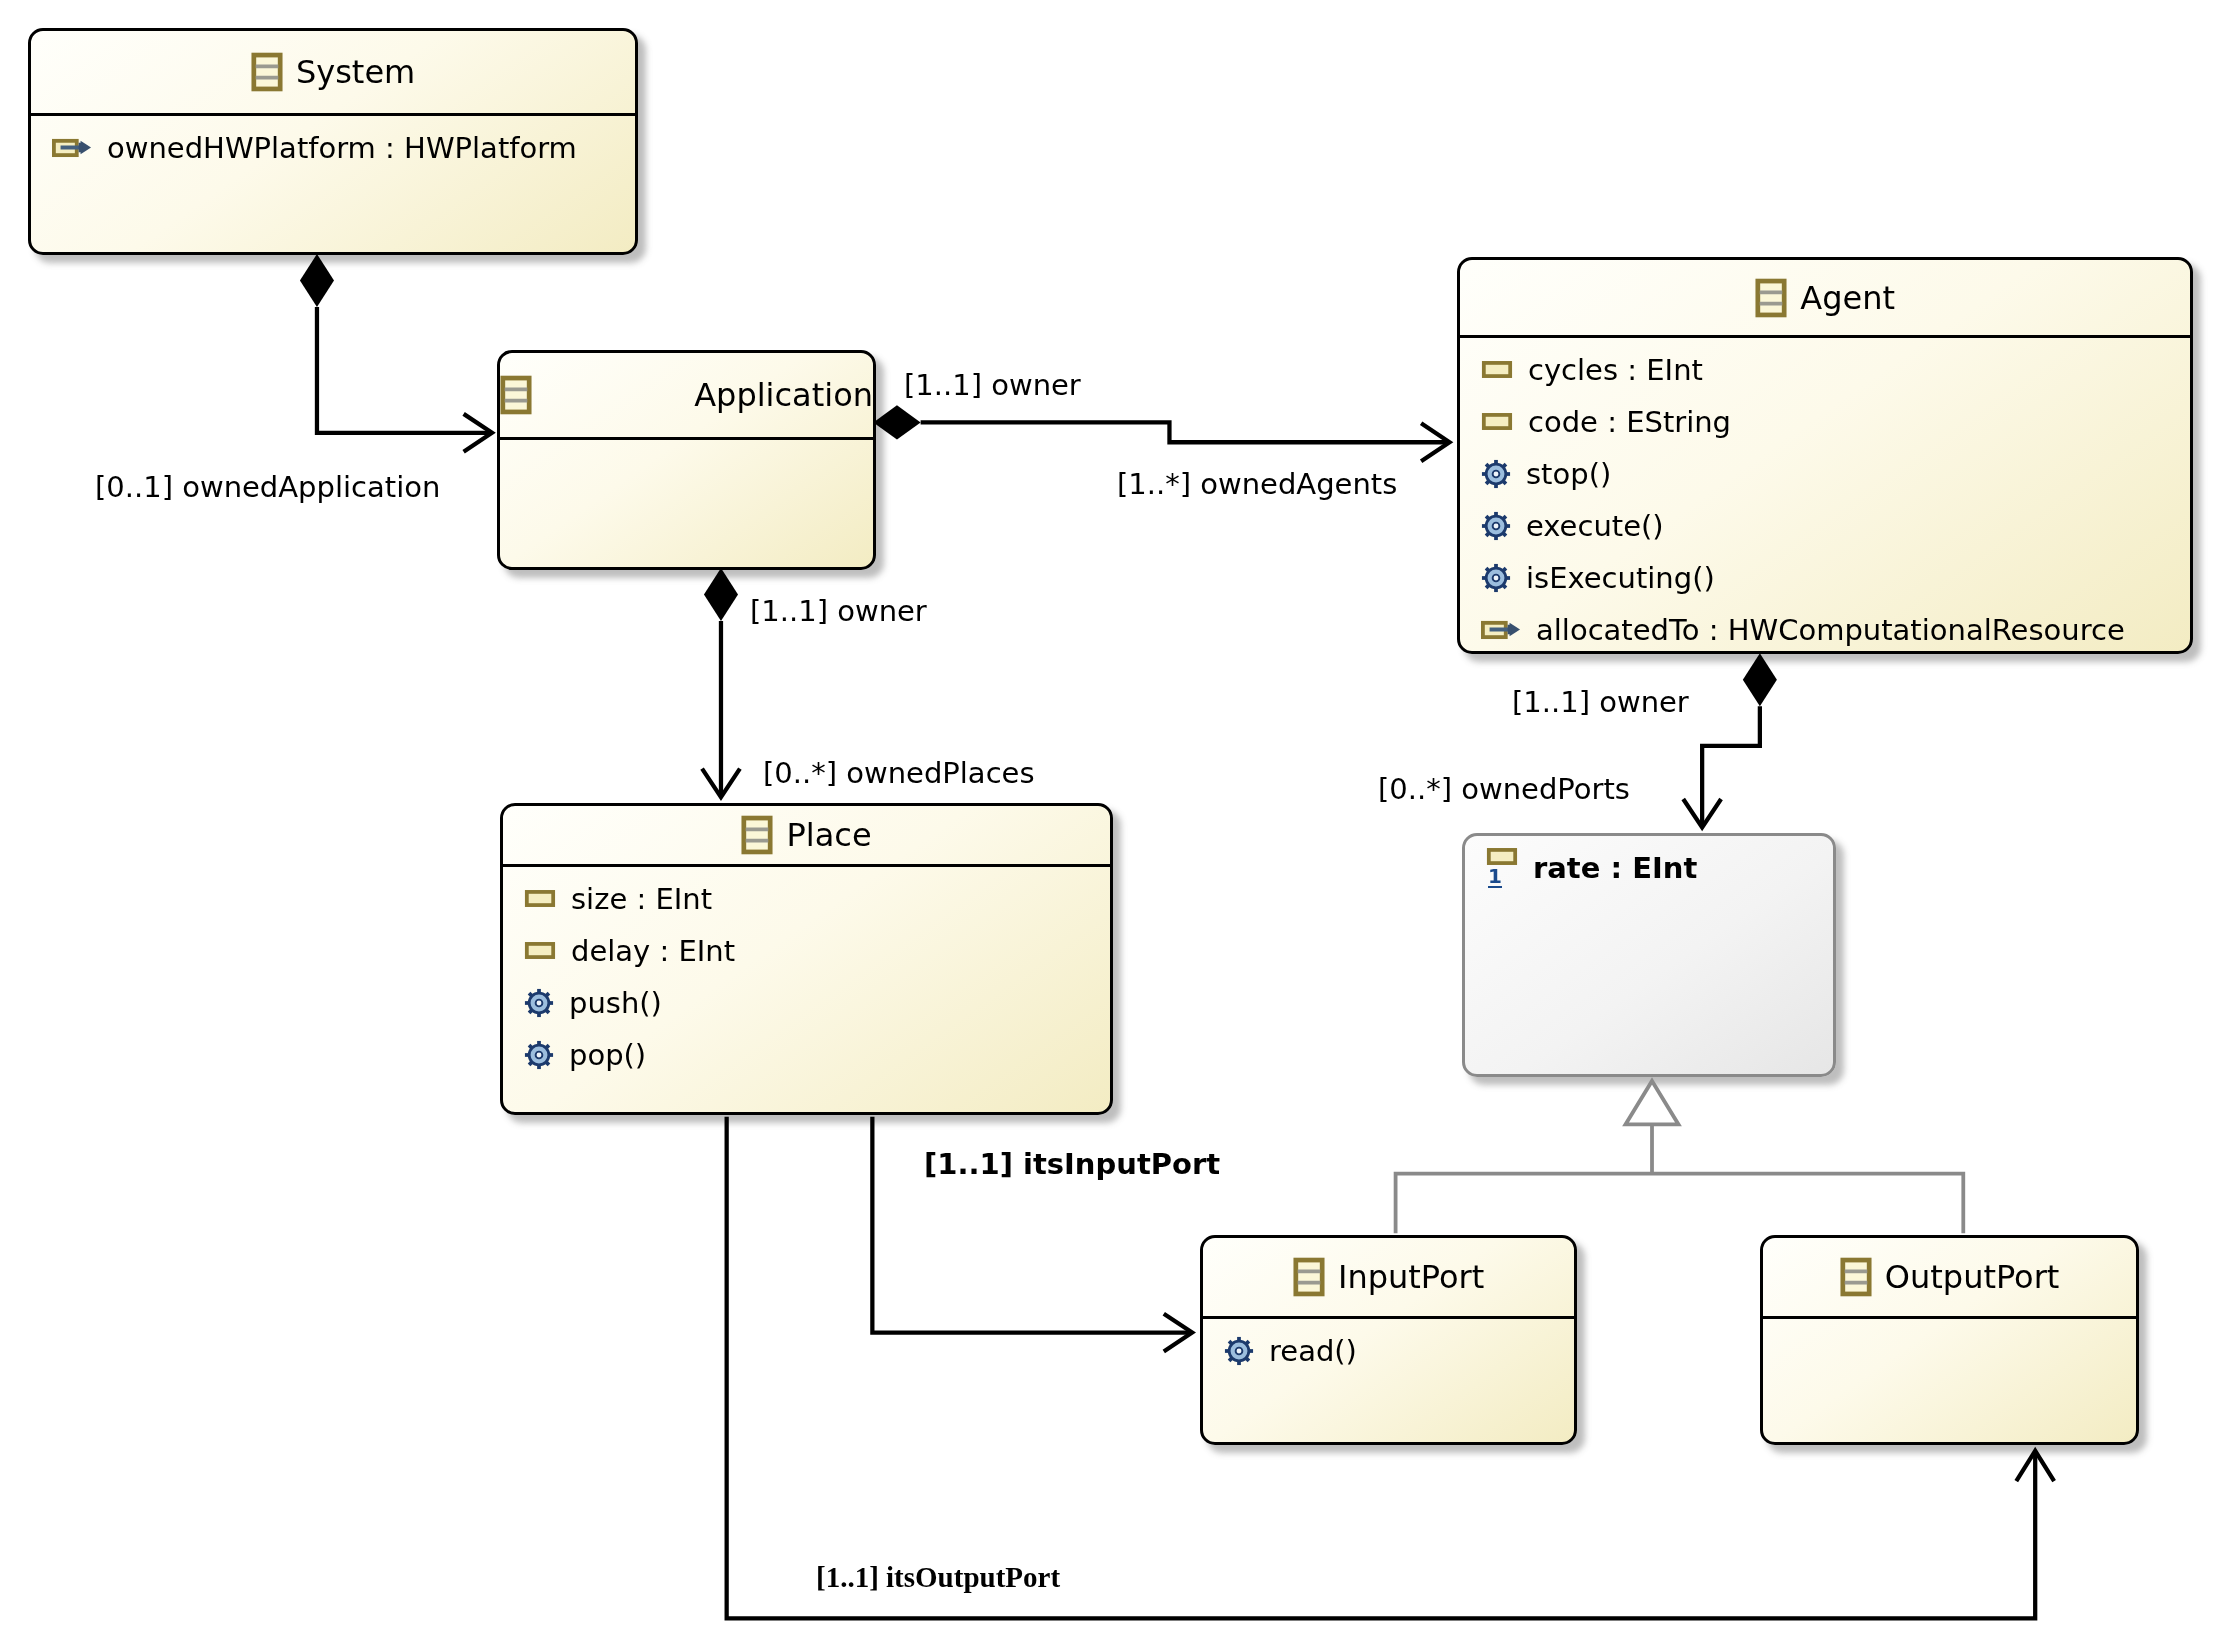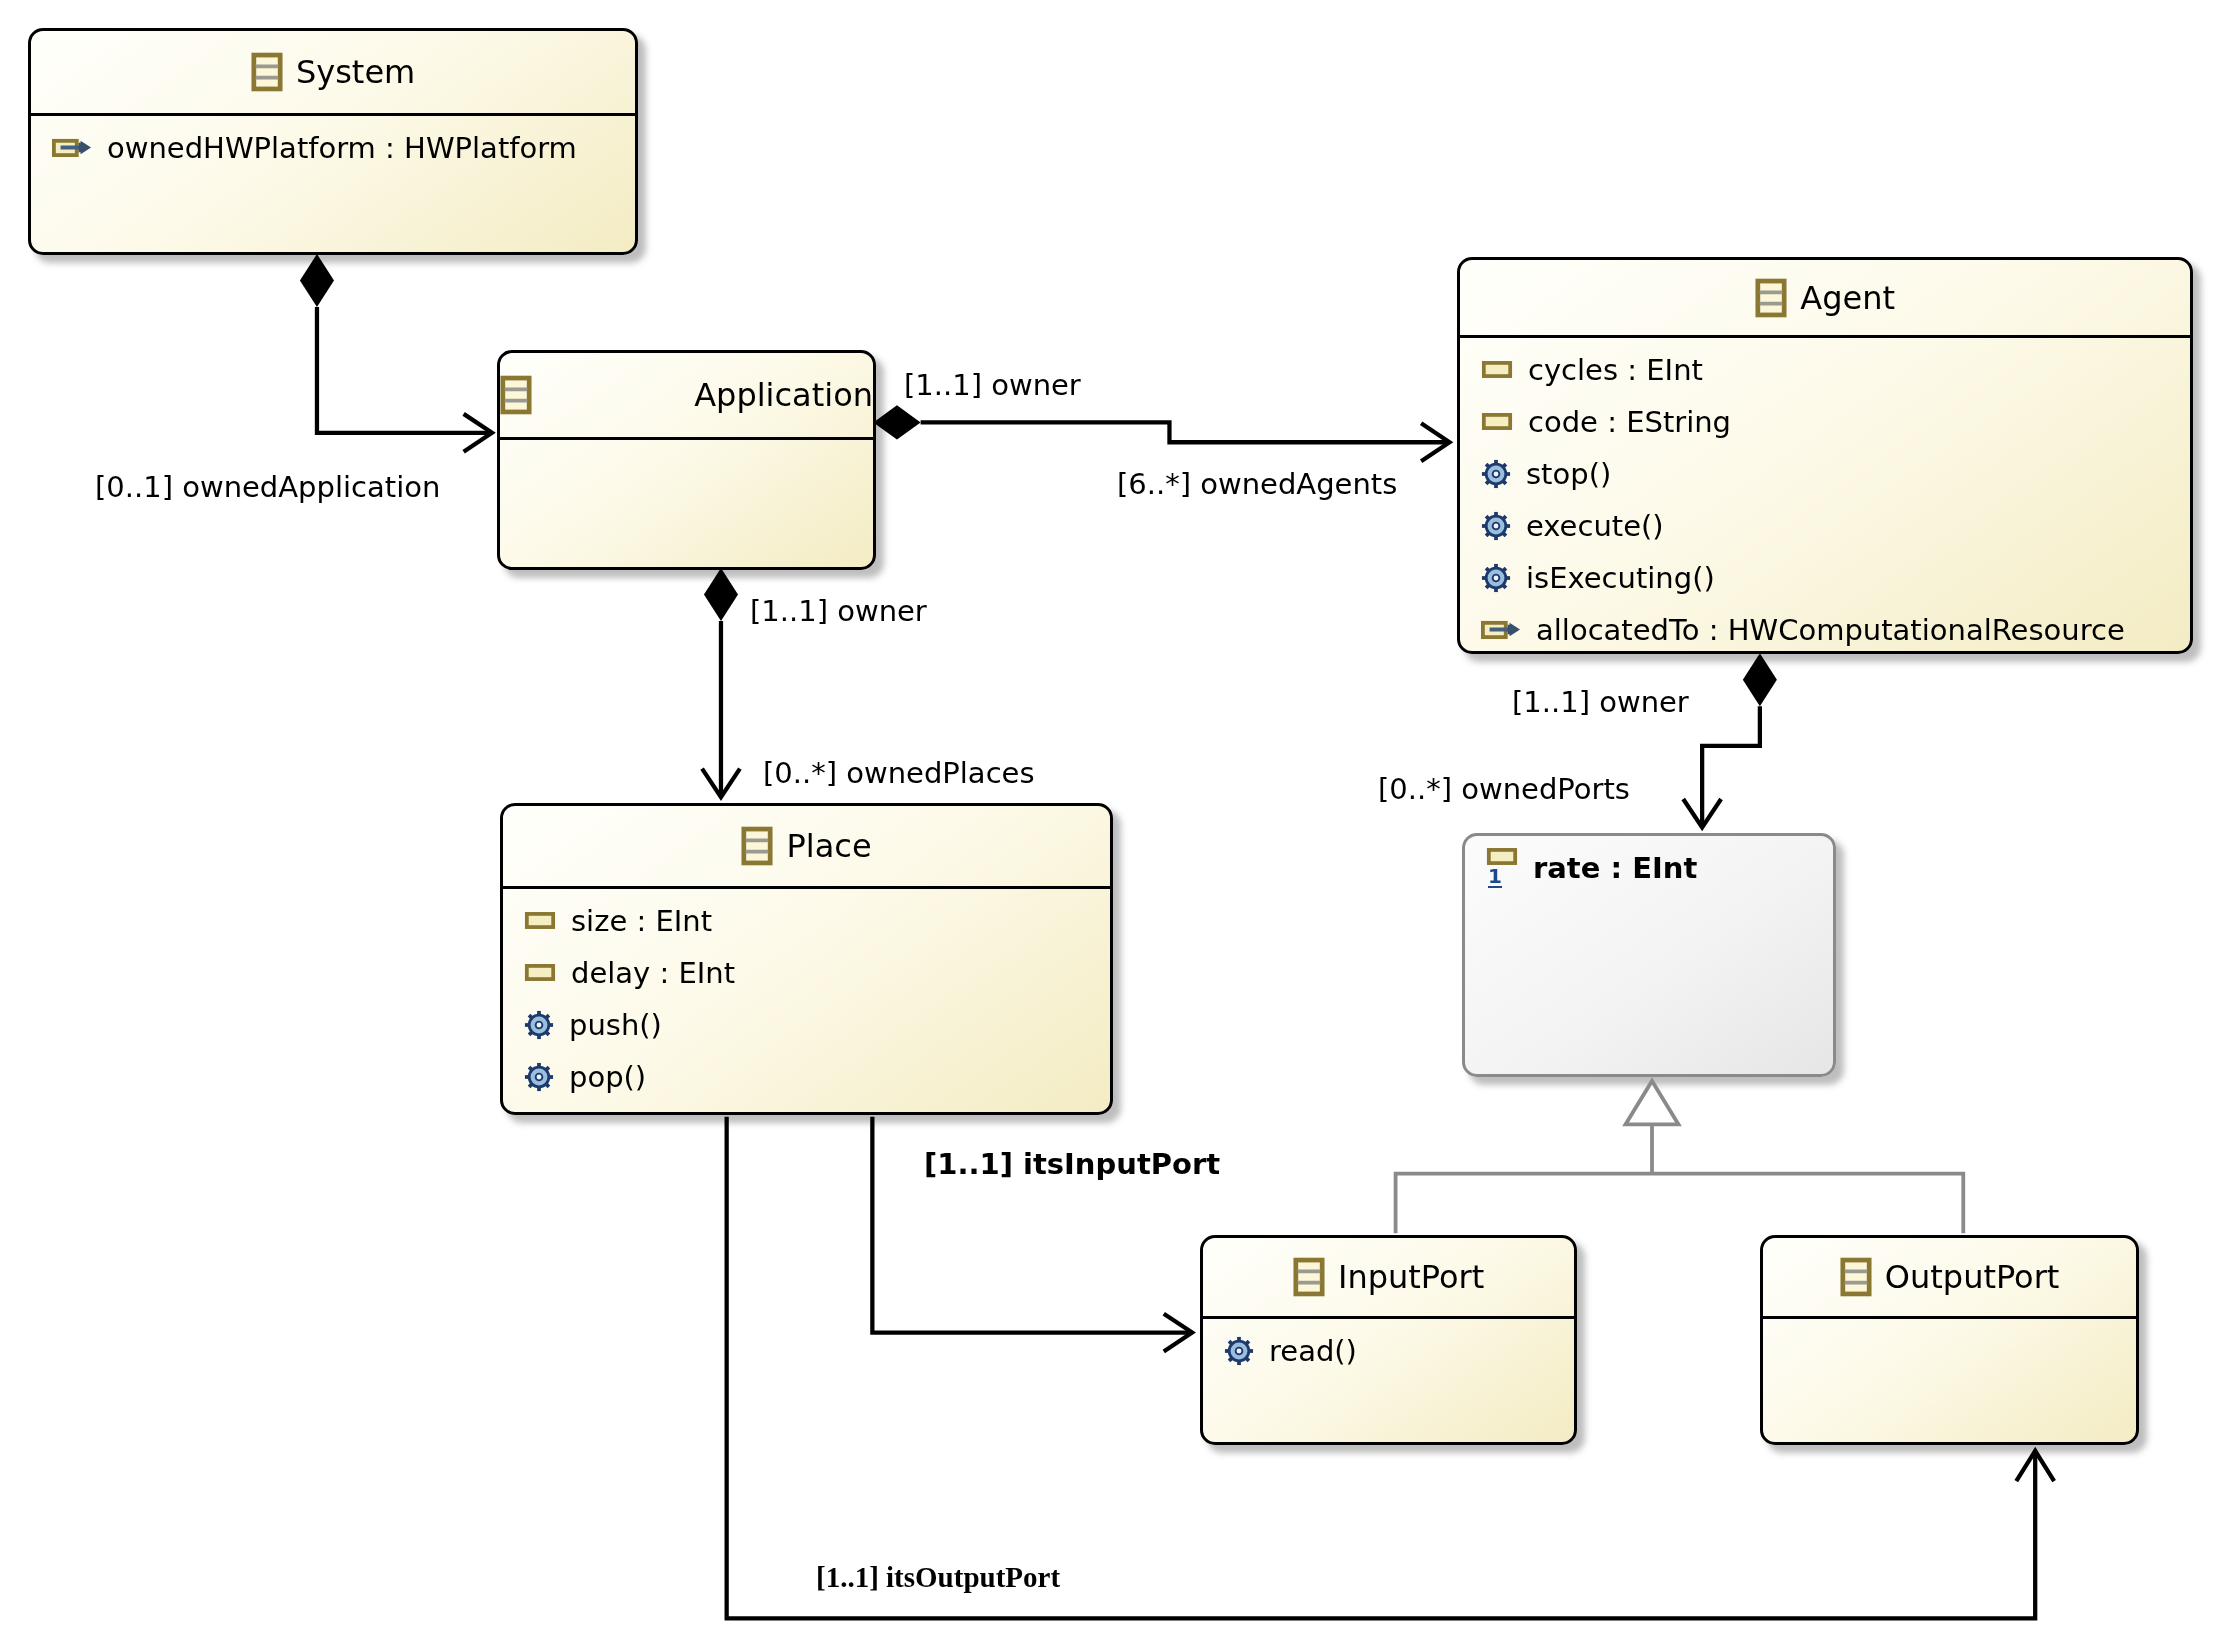--- a/index.html
+++ b/index.html
@@ -177,21 +177,21 @@
             <polygon points="30,5 41,12 30,19" fill="#38506e"></polygon>
             <rect x="28" y="7" width="4" height="10" fill="#38506e"></rect>
           </svg>
       </span>
       <span>allocatedTo : HWComputationalResource</span>
     </div>
   </div>
 </div>
 
 <div class="uml-class" style="left:500px;top:803px;width:613px;height:312px;">
-  <div class="cls-header" style="height:83px;">
+  <div class="cls-header" style="height:61px;">
     <span class="icon">
       <svg width="32" height="40" viewBox="0 0 34 42">
           <rect x="3" y="3" width="28" height="36" fill="#fbf7d8" stroke="#8a7832" stroke-width="5"></rect>
           <line x1="5" y1="15" x2="29" y2="15" stroke="#9a9a90" stroke-width="4"></line>
           <line x1="5" y1="27" x2="29" y2="27" stroke="#9a9a90" stroke-width="4"></line>
         </svg>
     </span>
     <span class="cls-title">Place</span>
   </div>
   <div class="cls-body">
@@ -340,21 +340,21 @@
 
   <g stroke="#000" stroke-width="4.5" fill="none">
     <polyline points="768,1180 768,1710 2151,1710 2151,1537"></polyline>
     <polyline points="2131,1565 2151,1533 2171,1565"></polyline>
   </g>
 </svg>
 
 <div class="edge-label lbl" style="left:95px;top:470px;">[0..1] ownedApplication</div>
 
 <div class="edge-label lbl" style="left:904px;top:368px;">[1..1] owner</div>
-<div class="edge-label lbl" style="left:1117px;top:467px;">[6..*] ownedAgents</div>
+<div class="edge-label lbl" style="left:1117px;top:467px;">[1..*] ownedAgents</div>
 
 <div class="edge-label lbl" style="left:750px;top:594px;">[1..1] owner</div>
 <div class="edge-label lbl" style="left:763px;top:756px;">[0..*] ownedPlaces</div>
 
 <div class="edge-label lbl" style="left:1512px;top:685px;">[1..1] owner</div>
 <div class="edge-label lbl" style="left:1378px;top:772px;">[0..*] ownedPorts</div>
 
 <div class="edge-label lbl bold" style="left:924px;top:1147px;">[1..1] itsInputPort</div>
 <div class="edge-label lbl bold" style="left:816px;top:1561px;font-family:Liberation Serif, serif;">[1..1] itsOutputPort</div>
 

